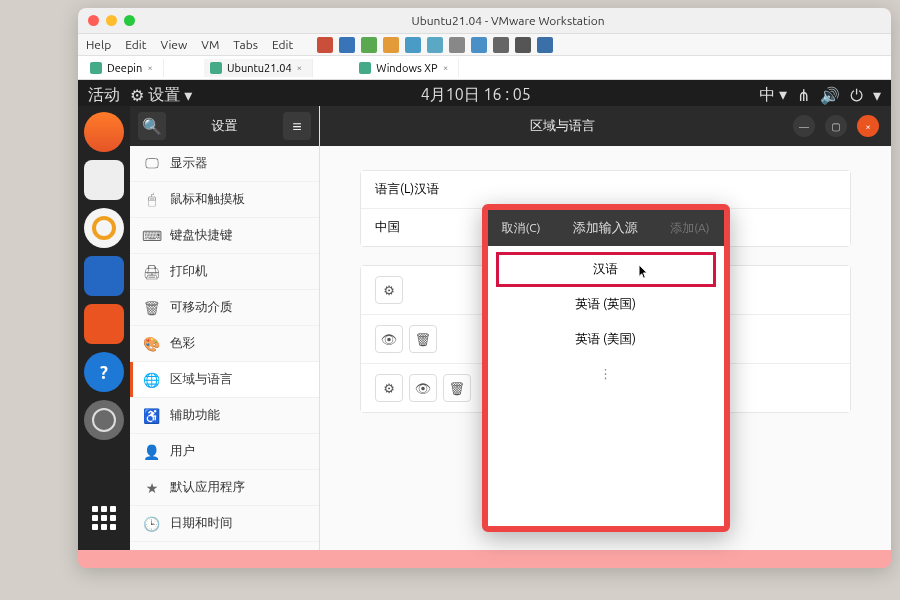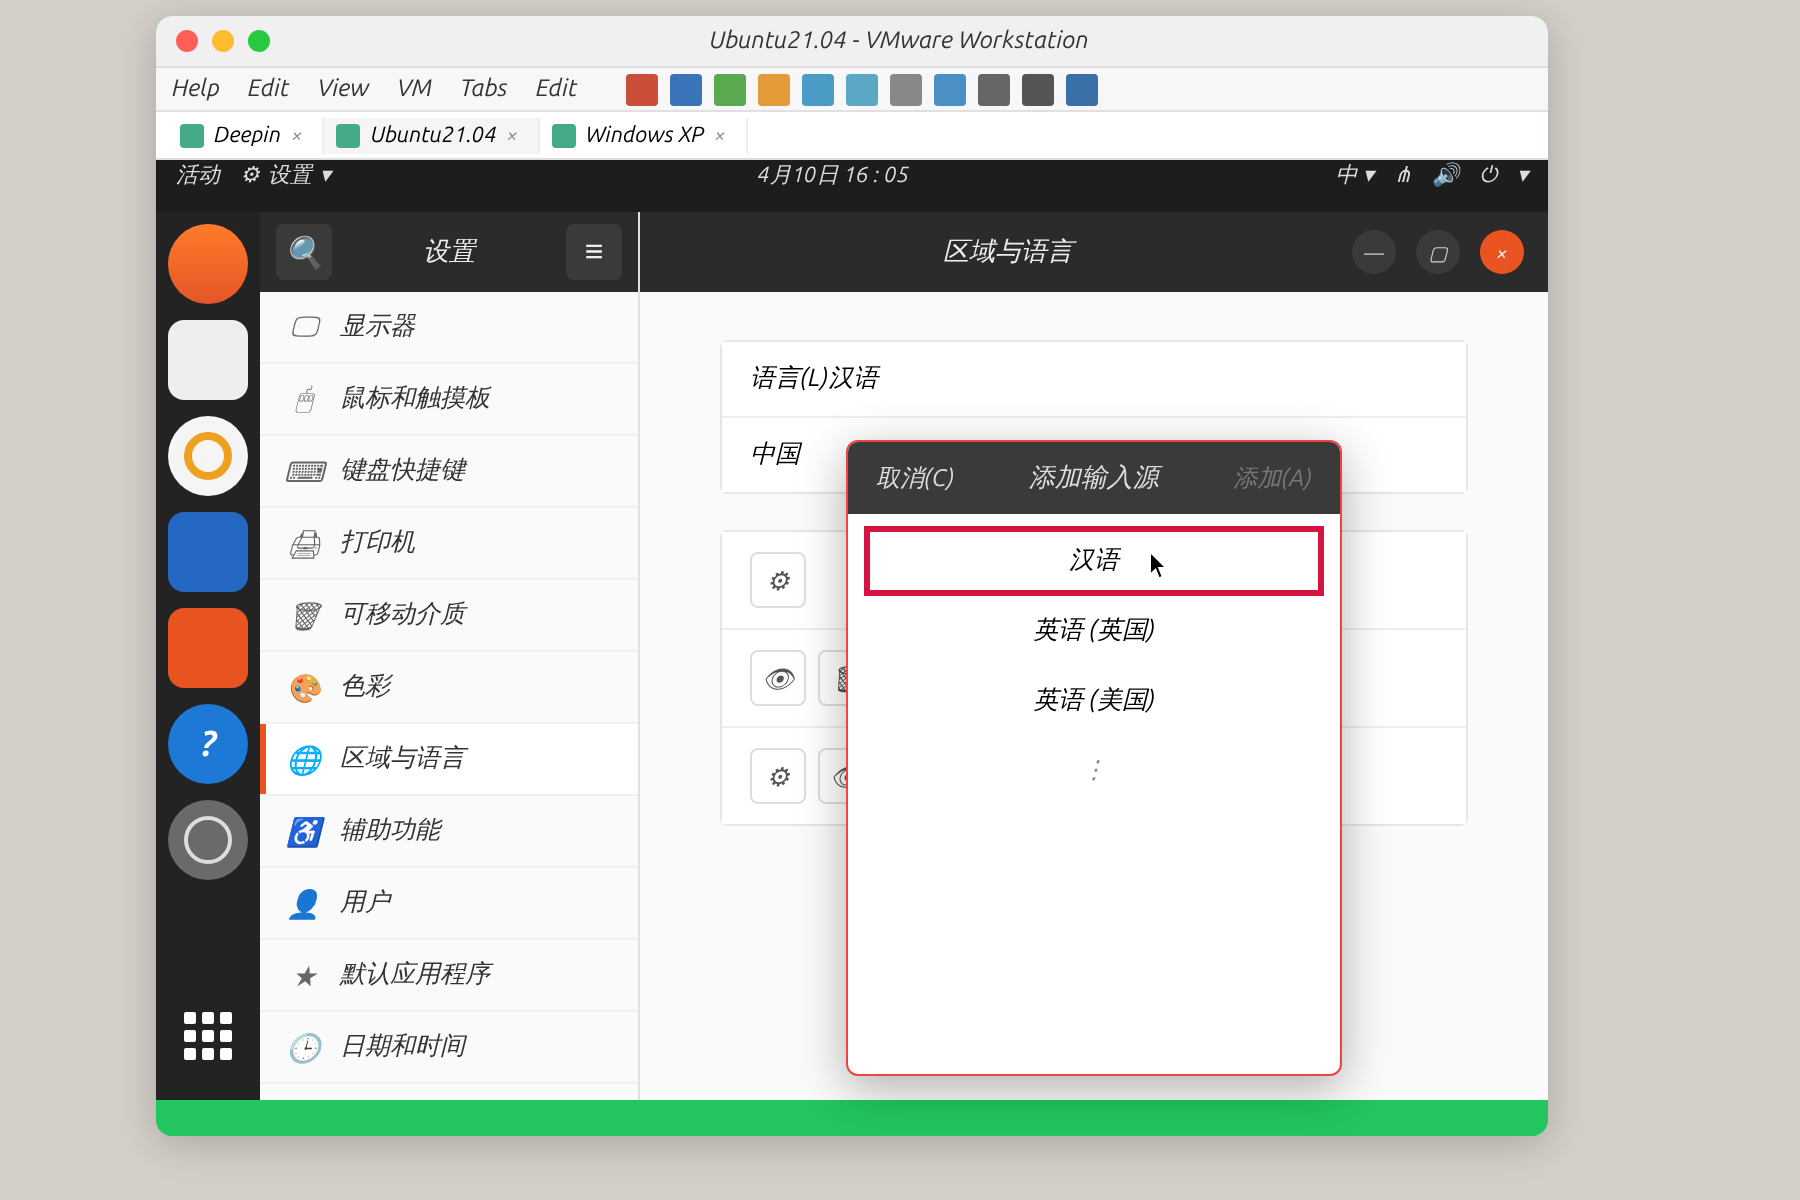--- a/index.html
+++ b/index.html
@@ -1,19 +1,19 @@
 <!DOCTYPE html>
 <html><head>
 <meta charset="utf-8">
 <style>
 * { box-sizing: border-box; margin: 0; padding: 0; font-family: Ubuntu, "Noto Sans", sans-serif; }
 body { background: #d4cfc9; width: 900px; height: 600px; overflow: hidden; position: relative; }
 
 
-.vmware-window { position: absolute; top: 8px; left: 78px; width: 696px; height: 560px; background: #22c55e; border-radius: 8px; box-shadow: 0 4px 20px rgba(0,0,0,0.2); overflow: hidden; font-style: italic; }
+.vmware-window { position: absolute; top: 8px; left: 78px; width: 813px; height: 560px; background: #fca5a5; border-radius: 8px; box-shadow: 0 4px 20px rgba(0,0,0,0.2); overflow: hidden; }
 .host-titlebar { height: 26px; background: #f0f0f0; display: flex; align-items: center; padding: 0 10px; border-bottom: 1px solid #ddd; }
 .traffic-lights { display: flex; gap: 7px; }
 .traffic-lights span { width: 11px; height: 11px; border-radius: 50%; display: block; }
 .tl-red { background: #ff5f56; }
 .tl-yellow { background: #ffbd2e; }
 .tl-green { background: #27c93f; }
 .host-title { flex: 1; text-align: center; font-size: 12px; color: #333; }
 
 .host-menubar { height: 22px; background: #f7f7f7; display: flex; align-items: center; padding: 0 8px; gap: 14px; font-size: 12px; color: #333; border-bottom: 1px solid #e0e0e0; }
 .host-menubar span { cursor: default; }
@@ -24,30 +24,30 @@
 .host-toolbar-icons i:nth-child(3){background:#5aa84f;}
 .host-toolbar-icons i:nth-child(4){background:#e39b3a;}
 .host-toolbar-icons i:nth-child(5){background:#4a9cc6;}
 .host-toolbar-icons i:nth-child(6){background:#5aa8c4;}
 .host-toolbar-icons i:nth-child(7){background:#888;}
 .host-toolbar-icons i:nth-child(8){background:#4a8fc6;}
 .host-toolbar-icons i:nth-child(9){background:#666;}
 .host-toolbar-icons i:nth-child(10){background:#555;}
 .host-toolbar-icons i:nth-child(11){background:#3a6fa8;}
 
-.host-tabs { height: 24px; background: #fff; display: flex; align-items: center; padding: 0 6px; border-bottom: 1px solid #ddd; }
+.host-tabs { height: 24px; background: #fff; display: flex; align-items: center; padding: 0 6px; border-bottom: 1px solid #ddd; gap: 40px; }
 .host-tab { display: flex; align-items: center; gap: 5px; padding: 3px 10px 3px 6px; font-size: 11px; border-right: 1px solid #eee; }
 .host-tab .tab-ico { width: 12px; height: 12px; background: #4a8; border-radius: 2px; }
 .host-tab.active { background: #f5f5f5; }
 .host-tab .close { color: #888; font-size: 10px; }
 
 
 .guest { position: absolute; top: 72px; left: 0; right: 0; bottom: 18px; background: #2c2c2c; }
 
-.ubuntu-topbar { height: 26px; background: #1d1d1d; color: #ddd; display: flex; align-items: flex-start; padding: 0 10px; font-size: 11px; }
+.ubuntu-topbar { height: 26px; background: #1d1d1d; color: #ddd; display: flex; align-items: flex-end; padding: 0 10px; font-size: 16px; }
 .ubuntu-topbar .activities { margin-right: 10px; }
 .ubuntu-topbar .settings-chip { display: flex; align-items: center; gap: 4px; }
 .ubuntu-topbar .clock { flex: 1; text-align: center; }
 .ubuntu-topbar .right { display: flex; gap: 10px; align-items: center; }
 
 .guest-body { position: absolute; top: 26px; bottom: 0; left: 0; right: 0; display: flex; }
 
 
 .dock { width: 52px; background: rgba(30,30,30,0.55); display: flex; flex-direction: column; align-items: center; padding-top: 6px; gap: 8px; }
 .dock-item { width: 40px; height: 40px; border-radius: 8px; display: flex; align-items: center; justify-content: center; font-size: 18px; }
@@ -88,21 +88,21 @@
 .setting-row { background:#fff; border:1px solid #e6e6e6; border-radius:4px; padding:10px 14px; display:flex; align-items:center; justify-content:flex-start; margin-bottom:8px; font-size:12.5px; }
 .setting-row + .setting-row { border-top:none; }
 .row-group { border:1px solid #e6e6e6; border-radius:4px; margin-bottom:18px; }
 .row-group .setting-row { border:none; border-bottom:1px solid #eee; border-radius:0; margin:0; }
 .row-group .setting-row:last-child{border-bottom:none;}
 .gear-btn { width:28px;height:28px;border:1px solid #ddd;border-radius:4px;display:inline-flex;align-items:center;justify-content:center;font-size:13px;color:#555;background:#fff; }
 .icon-row { display:flex; gap:6px; }
 .manage-lang { text-align:center; font-size:12.5px; color:#555; padding:8px; }
 
 
-.input-modal { position:absolute; top:74px; left:50%; transform:translateX(-50%); width:248px; background:#fff; border:1px solid #ef4444; border-radius:6px; box-shadow:0 6px 24px rgba(0,0,0,.3); overflow:hidden; }
+.input-modal { position:absolute; top:58px; left:50%; transform:translateX(-50%); width:248px; background:#fff; border:6px solid #ef4444; border-radius:6px; box-shadow:0 6px 24px rgba(0,0,0,.3); overflow:hidden; }
 .modal-header { background:#3a3a3a; color:#ddd; display:flex; align-items:center; height:36px; }
 .modal-header .btn { padding:0 14px; height:100%; display:flex; align-items:center; font-size:12px; }
 .modal-header .btn.disabled { color:#777; }
 .modal-header .title { flex:1; text-align:center; font-size:13px; font-weight:500; }
 .modal-list { padding:6px 8px; }
 .modal-item { text-align:center; font-size:12.5px; padding:9px 0; cursor:default; }
 .modal-item.highlight { outline:3px solid #d41542; outline-offset:-3px; }
 .modal-item.more { color:#888; }
 .modal-space { height:130px; }
 

